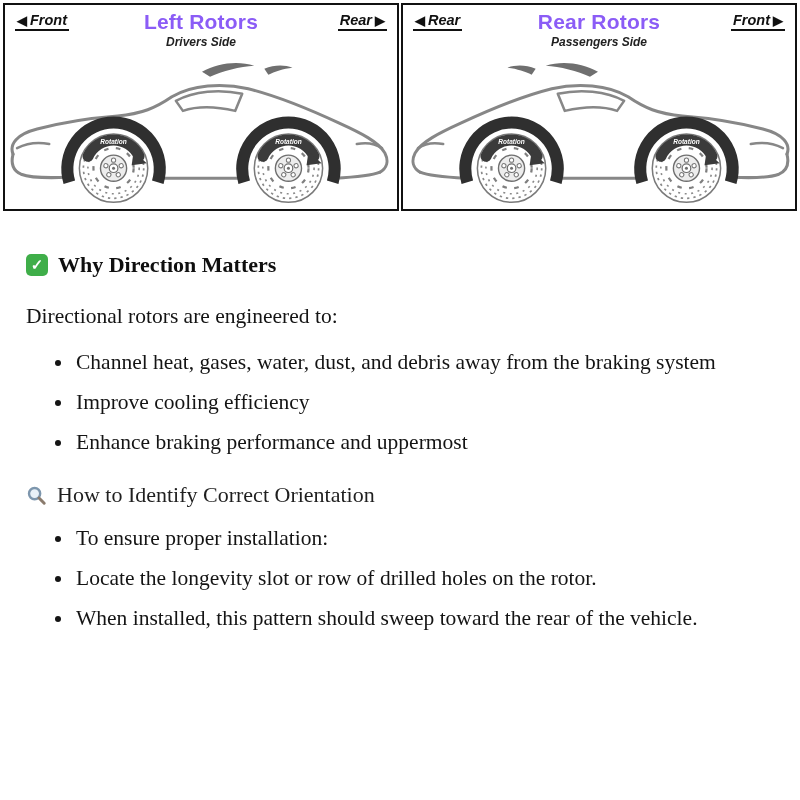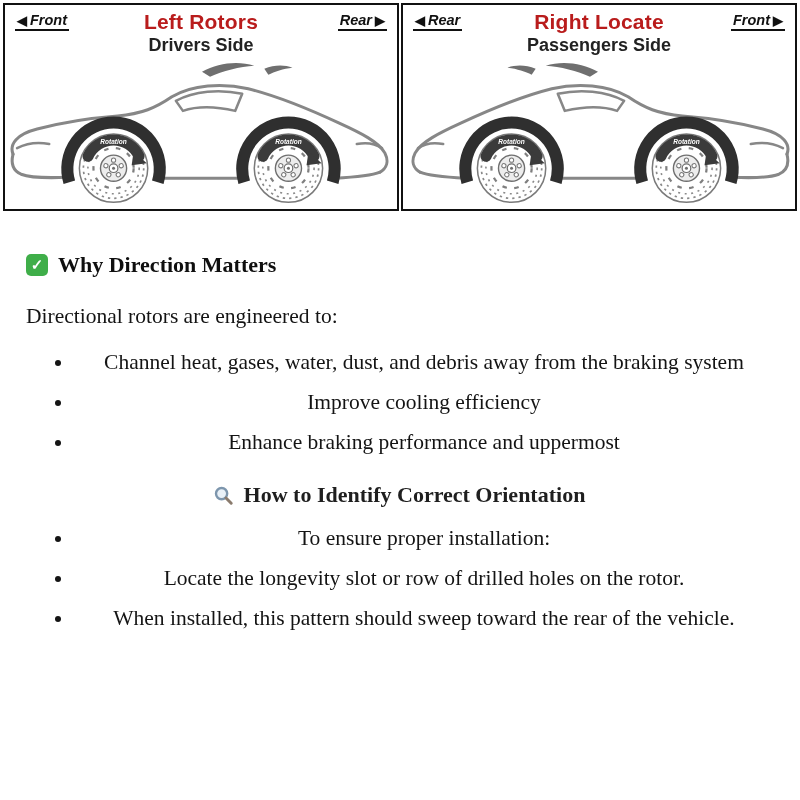--- a/index.html
+++ b/index.html
@@ -26,46 +26,46 @@
   .dir-label {
     position: absolute; top: 2px;
     font-weight: 700; font-style: italic; font-size: 14.5px; color: #111;
     border-bottom: 2.5px solid #111; padding: 0 2px 1px 2px;
     display: inline-flex; align-items: center; gap: 3px;
   }
   .dir-label.left  { left: 0; }
   .dir-label.right { right: 0; }
   .arrow-glyph { font-style: normal; font-size: 13px; line-height: 1; }
   .titles { position: absolute; left: 50%; transform: translateX(-50%); top: 0; text-align: center; width: 220px; }
-  .panel-title { font-size: 21px; font-weight: 700; color: #b91c1c; letter-spacing: 0.2px; }
-  .panel-subtitle { font-size: 18px; font-weight: 700; color: #222; margin-top: 1px; }
+  .panel-title { font-size: 21px; font-weight: 700; color: #8b5cf6; letter-spacing: 0.2px; }
+  .panel-subtitle { font-size: 12px; font-weight: 700; font-style: italic; color: #222; margin-top: 1px; }
   .car-svg { position: absolute; left: 0; bottom: 2px; width: 100%; height: 152px; }
   .rot-label { font-family: "Liberation Sans", sans-serif; font-size: 6.5px; font-style: italic; font-weight: 700; fill: #ffffff; }
 
   
   .content { padding: 14px 28px 0 26px; }
   .intro {
     font-size: 21.5px; line-height: 1.56; margin-top: 8px; color: #141414;
   }
   .section-heading {
     display: flex; align-items: center; gap: 10px;
     font-size: 22px; font-weight: 700; color: #0f0f0f;
     margin-top: 27px;
   }
-  .section-heading.light { font-weight: 700; color: #1f1f1f; margin-top: 24px; justify-content: center; }
+  .section-heading.light { font-weight: 400; color: #1f1f1f; margin-top: 24px; }
   .check-icon {
     display: inline-block; width: 22px; height: 22px; flex: 0 0 22px;
     background: #3fae49; border-radius: 5px; color: #fff;
     font-family: "Liberation Sans", sans-serif; font-size: 15px; font-weight: 700;
     line-height: 22px; text-align: center;
   }
   .mag-icon { width: 21px; height: 21px; flex: 0 0 21px; }
   .lead { font-size: 21.5px; line-height: 1.5; margin-top: 22px; color: #141414; font-family: Liberation Serif, serif; }
   ul.bullets {
-    margin: 14px 0 0 0; padding-left: 48px; list-style: disc; text-align: center;
+    margin: 14px 0 0 0; padding-left: 48px; list-style: disc;
   }
   ul.bullets li {
     font-size: 21.5px; line-height: 1.52; margin: 7px 0; color: #141414; padding-left: 2px;
   }
 </style>
 </head>
 <body>
 
 <svg style="position:absolute;width:0;height:0" aria-hidden="true">
   <defs>
@@ -142,21 +142,21 @@
       </svg>
     </div>
 
     <div class="panel">
       <div class="panel-header">
         <span class="dir-label left">
           <span class="arrow-glyph">◀</span>
           <span>Rear</span>
         </span>
         <span class="titles">
-          <span class="panel-title" style="display:block">Right Locate</span>
+          <span class="panel-title" style="display:block">Rear Rotors</span>
           <span class="panel-subtitle" style="display:block">Passengers Side</span>
         </span>
         <span class="dir-label right">
           <span>Front</span>
           <span class="arrow-glyph">▶</span>
         </span>
       </div>
       <svg class="car-svg" viewBox="0 0 390 150">
         <g transform="translate(390,0) scale(-1,1)">
             <use href="#car"></use>

